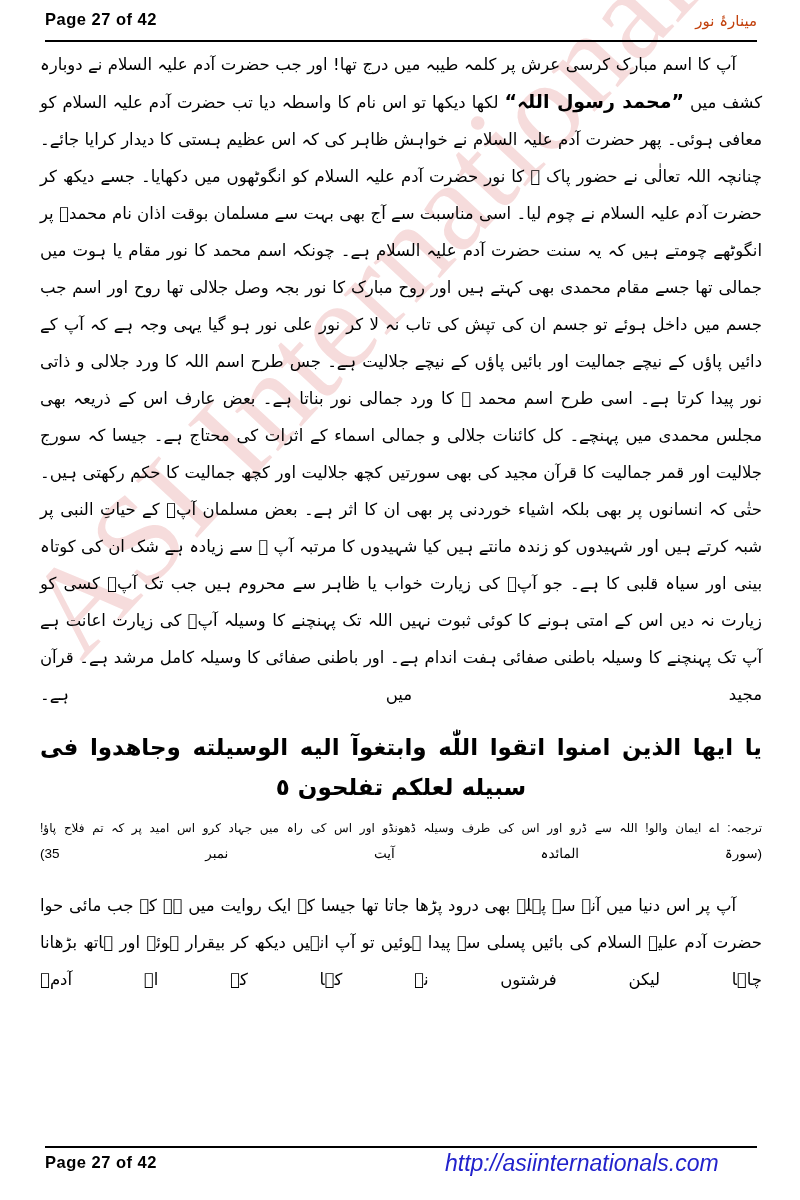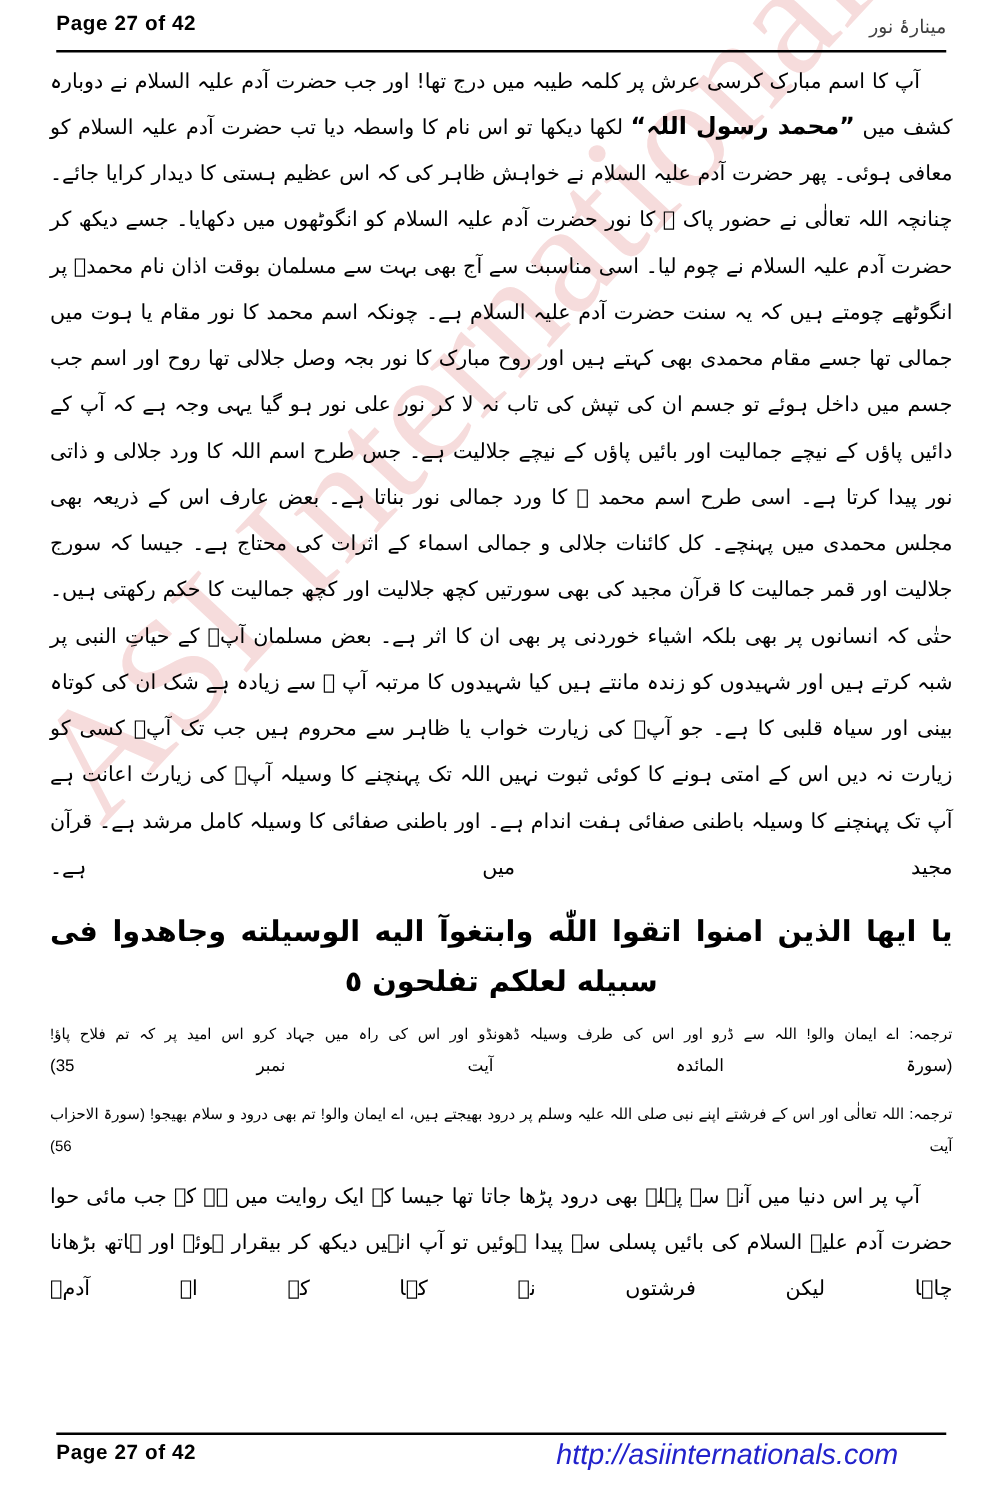--- a/index.html
+++ b/index.html
@@ -62,21 +62,21 @@
     color: #000000;
     letter-spacing: 0.5px;
     white-space: nowrap;
   }
   #header-book-title {
     position: absolute;
     right: 0;
     top: 2px;
     font-family: "DejaVu Sans", sans-serif;
     font-size: 15px;
-    color: #404040;
+    color: #c2410c;
     direction: rtl;
     white-space: nowrap;
   }
 
   
   #footer {
     position: absolute;
     left: 45px;
     top: 1146px;
     width: 712px;
@@ -181,21 +181,20 @@
 
     <p class="para indent"><span>آپ کا اسم مبارک کرسی عرش پر کلمہ طیبہ میں درج تھا! اور جب حضرت آدم علیہ السلام نے دوبارہ کشف میں </span><span class="bold-inline">”محمد رسول اللہ“</span><span> لکھا دیکھا تو اس نام کا واسطہ دیا تب حضرت آدم علیہ السلام کو معافی ہوئی۔ پھر حضرت آدم علیہ السلام نے خواہش ظاہر کی کہ اس عظیم ہستی کا دیدار کرایا جائے۔ چنانچہ اللہ تعالٰی نے حضور پاک ﷺ کا نور حضرت آدم علیہ السلام کو انگوٹھوں میں دکھایا۔ جسے دیکھ کر حضرت آدم علیہ السلام نے چوم لیا۔ اسی مناسبت سے آج بھی بہت سے مسلمان بوقت اذان نام محمدؐ پر انگوٹھے چومتے ہیں کہ یہ سنت حضرت آدم علیہ السلام ہے۔ چونکہ اسم محمد کا نور مقام یا ہوت میں جمالی تھا جسے مقام محمدی بھی کہتے ہیں اور روح مبارک کا نور بجہ وصل جلالی تھا روح اور اسم جب جسم میں داخل ہوئے تو جسم ان کی تپش کی تاب نہ لا کر نور علی نور ہو گیا یہی وجہ ہے کہ آپ کے دائیں پاؤں کے نیچے جمالیت اور بائیں پاؤں کے نیچے جلالیت ہے۔ جس طرح اسم اللہ کا ورد جلالی و ذاتی نور پیدا کرتا ہے۔ اسی طرح اسم محمد ﷺ کا ورد جمالی نور بناتا ہے۔ بعض عارف اس کے ذریعہ بھی مجلس محمدی میں پہنچے۔ کل کائنات جلالی و جمالی اسماء کے اثرات کی محتاج ہے۔ جیسا کہ سورج جلالیت اور قمر جمالیت کا قرآن مجید کی بھی سورتیں کچھ جلالیت اور کچھ جمالیت کا حکم رکھتی ہیں۔ حتٰی کہ انسانوں پر بھی بلکہ اشیاء خوردنی پر بھی ان کا اثر ہے۔ بعض مسلمان آپؐ کے حیاتِ النبی پر شبہ کرتے ہیں اور شہیدوں کو زندہ مانتے ہیں کیا شہیدوں کا مرتبہ آپ ﷺ سے زیادہ ہے شک ان کی کوتاہ بینی اور سیاہ قلبی کا ہے۔ جو آپؐ کی زیارت خواب یا ظاہر سے محروم ہیں جب تک آپؐ کسی کو زیارت نہ دیں اس کے امتی ہونے کا کوئی ثبوت نہیں اللہ تک پہنچنے کا وسیلہ آپؐ کی زیارت اعانت ہے آپ تک پہنچنے کا وسیلہ باطنی صفائی ہفت اندام ہے۔ اور باطنی صفائی کا وسیلہ کامل مرشد ہے۔ قرآن مجید میں ہے۔</span></p>
 
     <div class="verse">یا ایھا الذین امنوا اتقوا اللّٰه وابتغوآ الیه الوسیلته وجاهدوا فی سبیله لعلکم تفلحون ٥</div>
 
     <p class="translation">ترجمہ:  اے ایمان والو! اللہ سے ڈرو اور اس کی طرف وسیلہ ڈھونڈو اور اس کی راہ میں جہاد کرو اس امید پر کہ تم فلاح پاؤ!</p>
     <p class="citation">(سورۃ المائدہ آیت نمبر 35)</p>
 
 
 
-    <p class="translation">ترجمہ: اللہ تعالٰی اور اس کے فرشتے اپنے نبی صلی اللہ علیہ وسلم پر درود بھیجتے ہیں، اے ایمان والو! تم بھی درود و سلام بھیجو! (سورۃ الاحزاب آیت 56)</p>
 
     <div class="spacer-sm"></div>
 
     <p class="para indent">آپ پر اس دنیا میں آنے سے پہلے بھی درود پڑھا جاتا تھا جیسا کہ ایک روایت میں ہے کہ جب مائی حوا حضرت آدم علیہ السلام کی بائیں پسلی سے پیدا ہوئیں تو آپ انہیں دیکھ کر بیقرار ہوئے اور ہاتھ بڑھانا چاہا لیکن فرشتوں نے کہا کہ اے آدمؑ</p>
 
   </div>
 
   <div id="footer">
     <div id="footer-page-label">Page 27 of 42</div>
     <a id="footer-url" href="#">http://asiinternationals.com</a>

